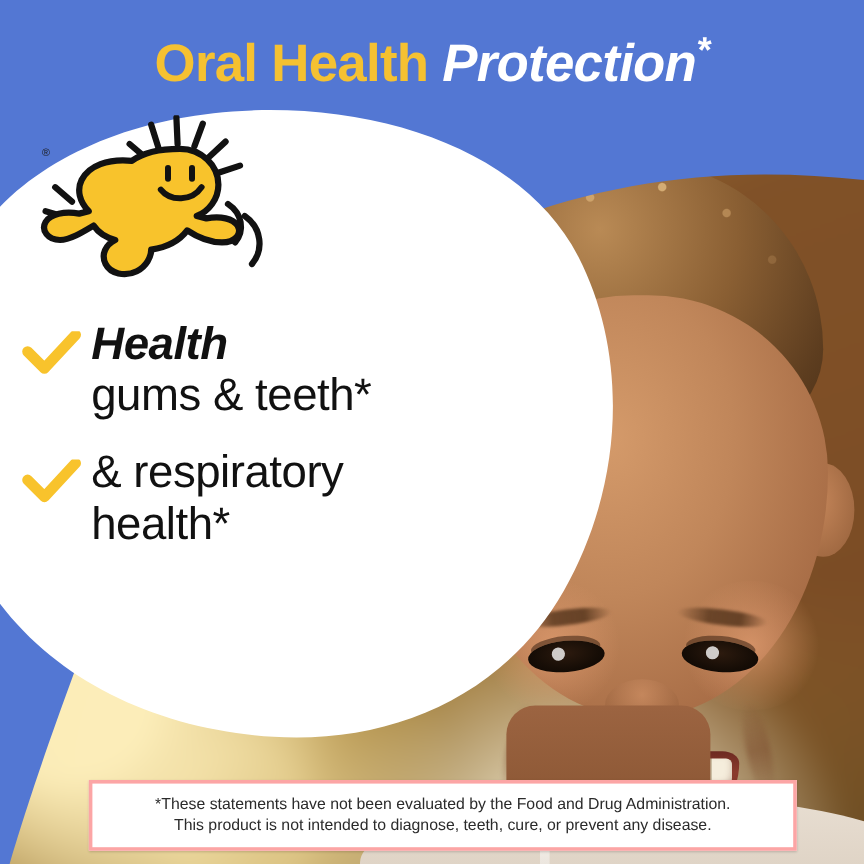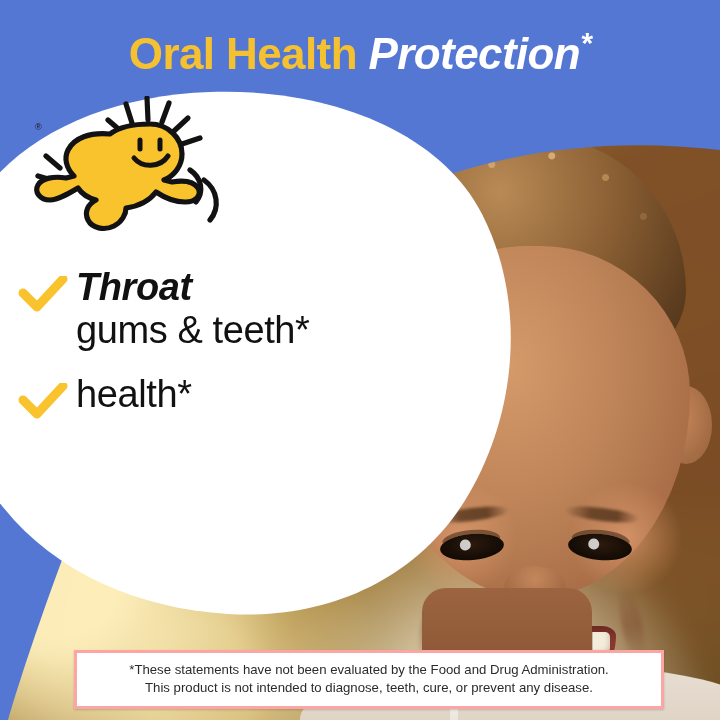--- a/index.html
+++ b/index.html
@@ -273,32 +273,33 @@
 
   <div class="benefits">
 
     <div class="benefit">
       <div class="check">
         <svg width="50" height="40" viewBox="0 0 50 40">
           <path d="M5,17 L19,31 L45,3" fill="none" stroke="#f8c32c" stroke-width="9" stroke-linecap="round" stroke-linejoin="round"></path>
         </svg>
       </div>
       <div class="benefit-text">
-        <span class="b-strong">Throat</span>
+        <span class="b-strong">Health</span>
         <span class="b-rest">gums &amp; teeth*</span>
       </div>
     </div>
 
     <div class="benefit">
       <div class="check">
         <svg width="50" height="40" viewBox="0 0 50 40">
           <path d="M5,17 L19,31 L45,3" fill="none" stroke="#f8c32c" stroke-width="9" stroke-linecap="round" stroke-linejoin="round"></path>
         </svg>
       </div>
       <div class="benefit-text">
+        <span class="b-rest">&amp; respiratory</span>
         <span class="b-rest">health*</span>
       </div>
     </div>
 
   </div>
 
   <div class="disclaimer">
     <span>*These statements have not been evaluated by the Food and Drug Administration.</span>
     <span>This product is not intended to diagnose, teeth, cure, or prevent any disease.</span>
   </div>

